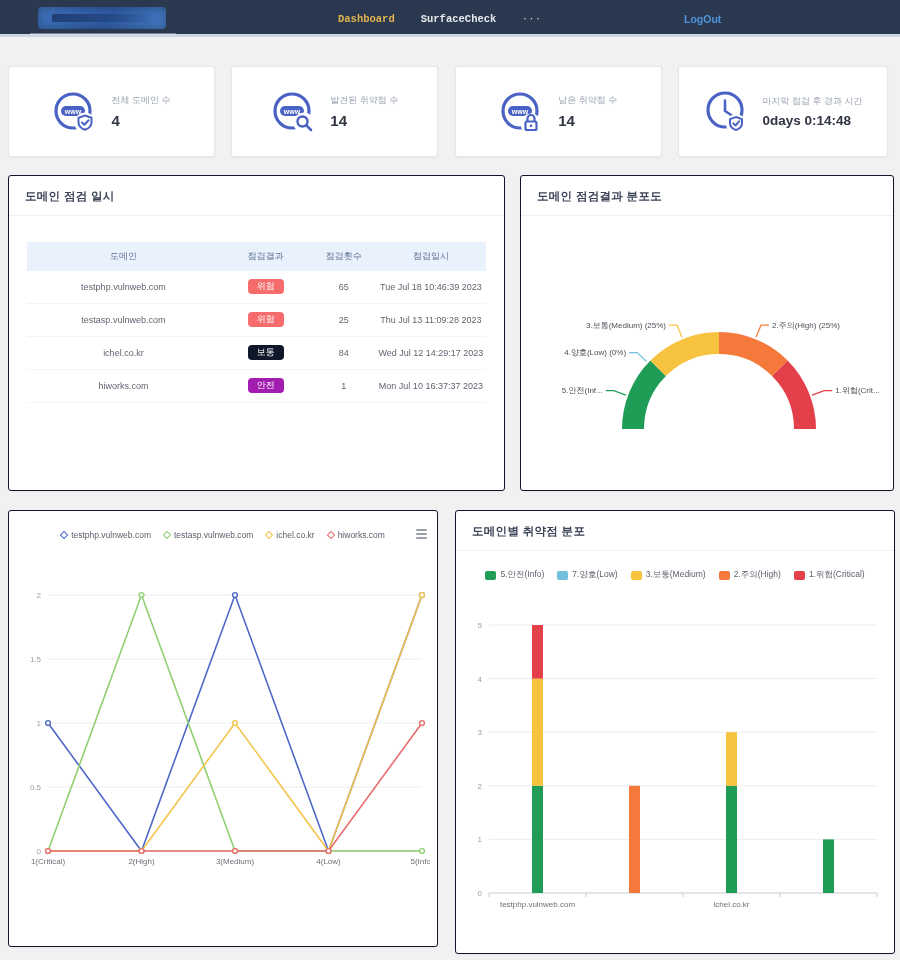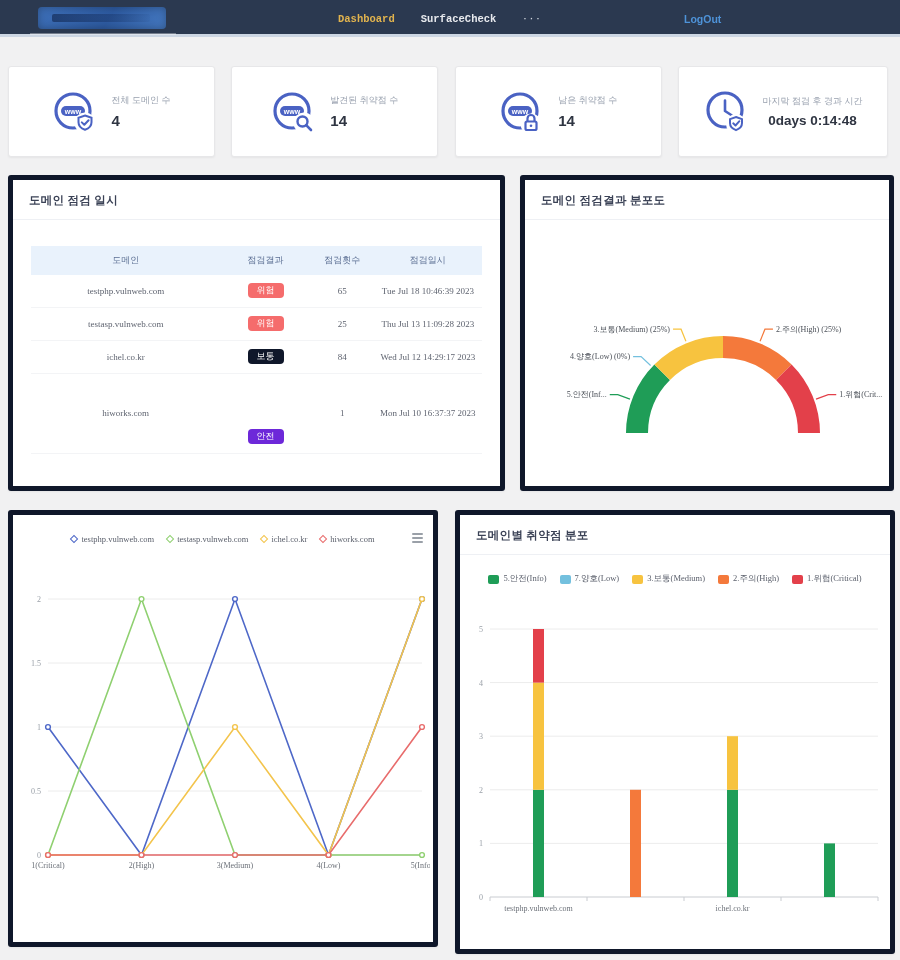--- a/index.html
+++ b/index.html
@@ -36,26 +36,25 @@
   .stat-card {
     width:207px; height:91px; background:#fff; border:1px solid #e7e7e9; border-radius:3px;
     box-shadow:0 1px 2px rgba(0,0,0,.05);
     display:flex; align-items:center; justify-content:center; gap:11px;
   }
   .stat-card:last-child { width:210px; }
   .stat-icon { width:48px; height:48px; flex:0 0 auto; }
   .stat-text { display:flex; flex-direction:column; gap:5px; }
   .stat-label { font-size:9px; color:#98a0ae; white-space:nowrap; }
   .stat-value { font-size:15px; font-weight:bold; color:#2f3542; }
-  .stat-card:last-child .stat-value { font-size:13.5px;text-align:center; }
+  .stat-card:last-child .stat-value { font-size:13.5px; }
   
   .panel {
-    position:absolute; background:#fff; border:5px solid #0f172a; border-radius:3px;
+    position:absolute; background:#fff; border:1px solid #0f172a; border-radius:3px;
     box-shadow:0 1px 2px rgba(0,0,0,.05);
-    font-family:Liberation Serif, serif;
   }
   #panel-table { top:175px; left:8px;   width:497px; height:316px; }
   #panel-gauge { top:175px; left:520px; width:374px; height:316px; }
   #panel-line  { top:510px; left:8px;   width:430px; height:437px; }
   #panel-bar   { top:510px; left:455px; width:440px; height:444px; }
   .panel-header {
     padding:13px 16px 11px; border-bottom:1px solid #eef0f4;
     font-size:11.5px; color:#3b4256; font-weight:bold; letter-spacing:.3px;
   }
   
@@ -182,21 +181,21 @@
             <td>Thu Jul 13 11:09:28 2023</td>
           </tr>
           <tr>
             <td>ichel.co.kr</td>
             <td><span class="badge" style="background: #0f172a;">보통</span></td>
             <td>84</td>
             <td>Wed Jul 12 14:29:17 2023</td>
           </tr>
           <tr>
             <td>hiworks.com</td>
-            <td><span class="badge" style="background: #6d28d9; margin-top: 47px;">안전</span></td>
+            <td><span class="badge" style="background: #a21caf;">안전</span></td>
             <td>1</td>
             <td>Mon Jul 10 16:37:37 2023</td>
           </tr>
         </tbody>
     </table>
   </div>
 </div>
 
 <div class="panel" id="panel-gauge">
   <div class="panel-header">도메인 점검결과 분포도</div>

